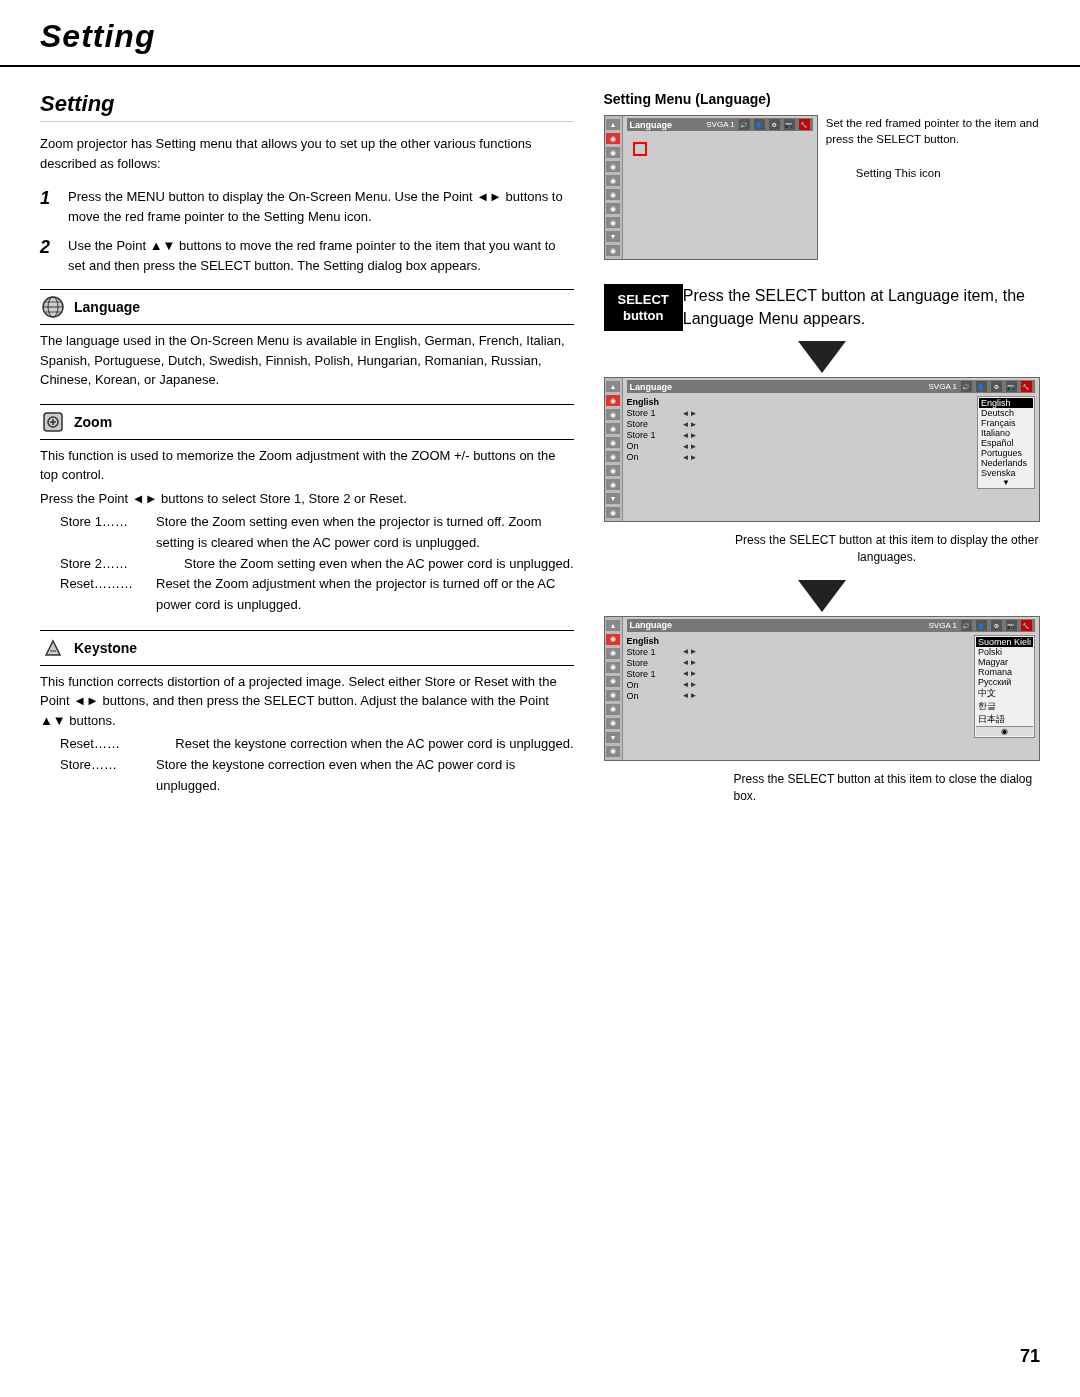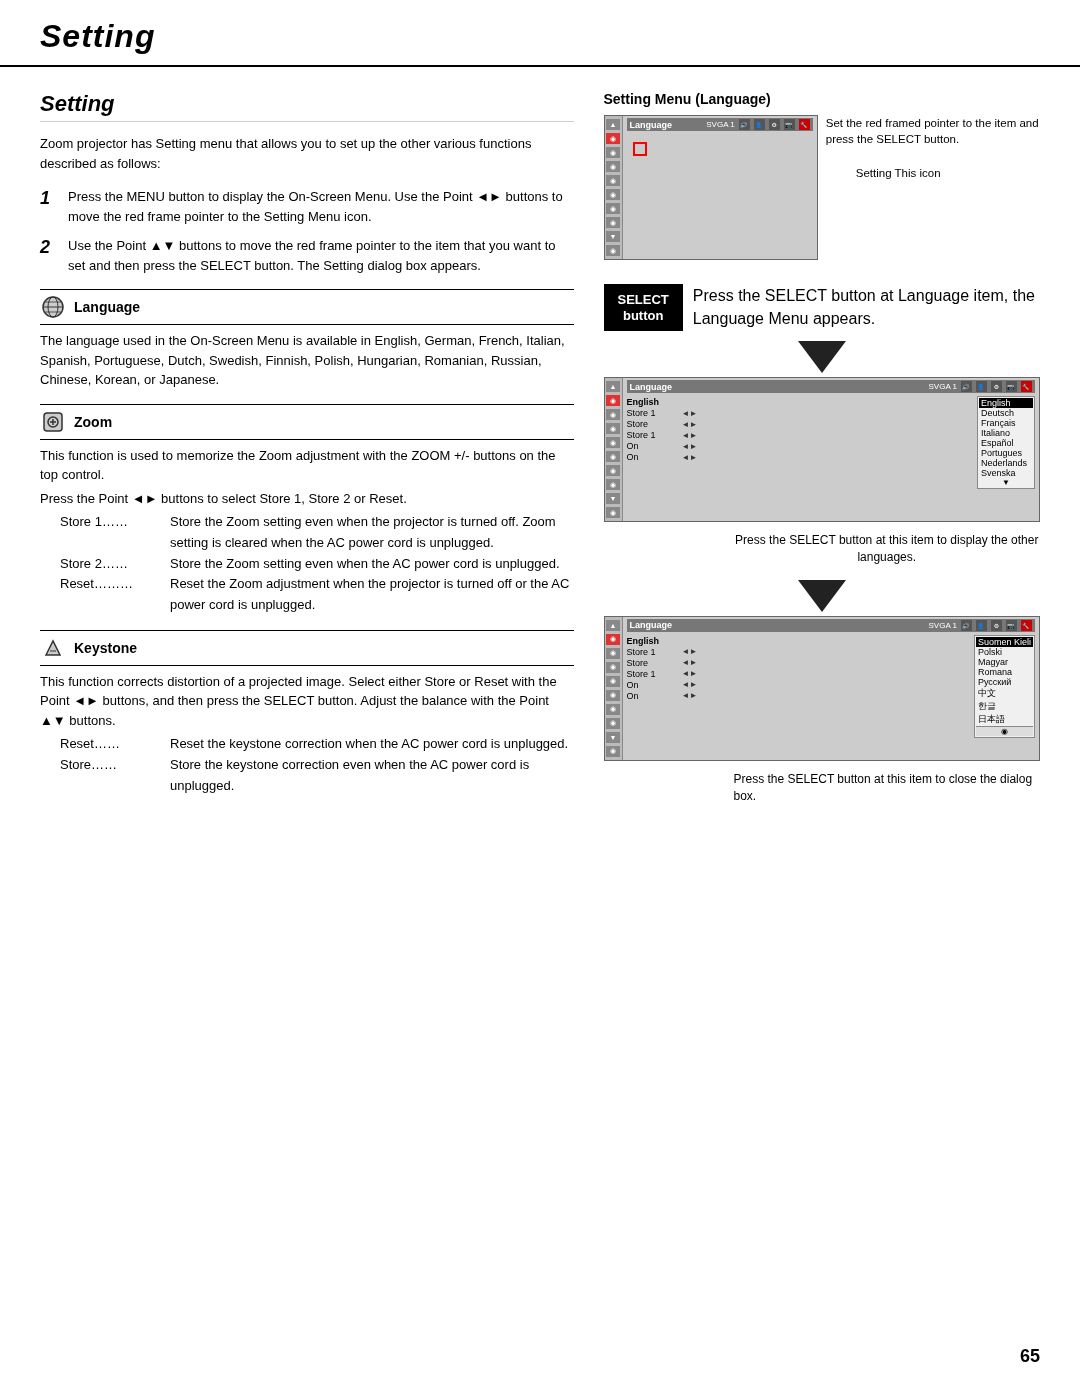--- a/index.html
+++ b/index.html
@@ -107,42 +107,43 @@
       line-height: 1.5;
       margin-bottom: 4px;
     }
     .feature-list {
       margin-left: 20px;
       font-size: 13px;
       line-height: 1.6;
     }
     .feature-list-item {
       display: flex;
-      gap: 20px;
+      gap: 6px;
+      justify-content: space-between;
     }
     .list-label {
       min-width: 90px;
       font-size: 13px;
     }
     .list-desc {
       font-size: 13px;
     }
 
     
     .right-section-title {
       font-size: 14px;
       font-weight: bold;
       margin-bottom: 8px;
     }
 
     
     .select-button-area {
       display: flex;
       align-items: center;
-      gap: 10px;
+      gap: 0;
       margin: 10px 0;
     }
     .select-button {
       background: #000;
       color: #fff;
       font-size: 13px;
       font-weight: bold;
       padding: 8px 14px;
       text-align: center;
       line-height: 1.2;
@@ -530,13 +531,13 @@
             </div>
           </div>
         </div>
       </div>
       <div class="note-text" style="margin-top:4px; padding-left:130px;">Press the SELECT button at this item to close the dialog box.</div>
     </div>
 
   </div>
 </div>
 
-<div style="position:absolute; bottom:30px; right:40px; font-size:18px; font-weight:bold;">65</div>
+<div style="position:absolute; bottom:30px; right:40px; font-size:18px; font-weight:bold;">71</div>
 
 </body></html>

